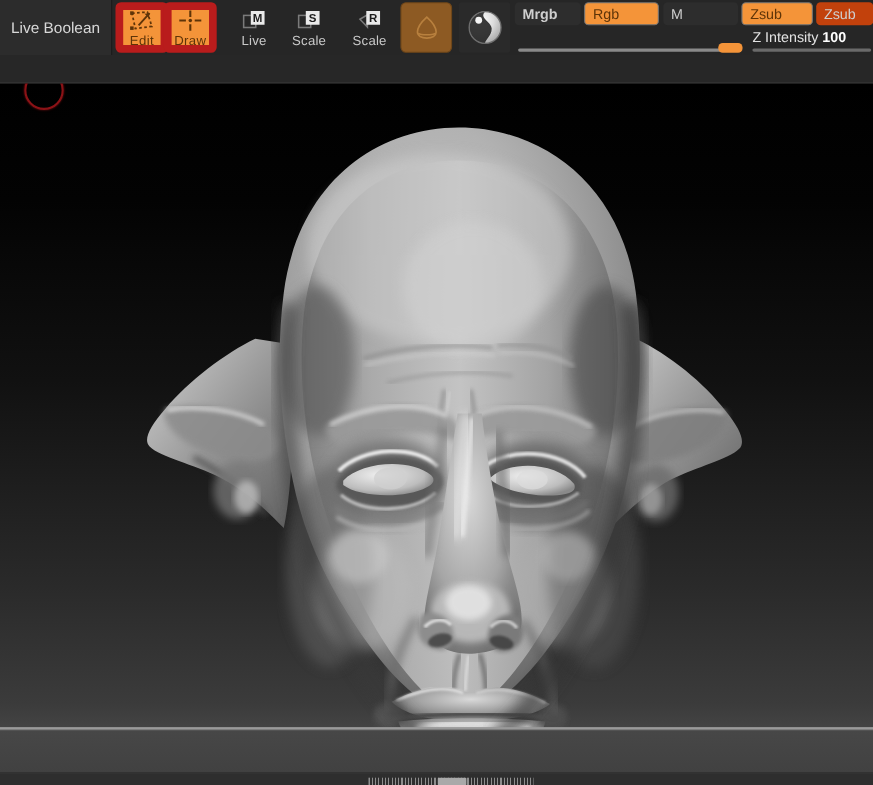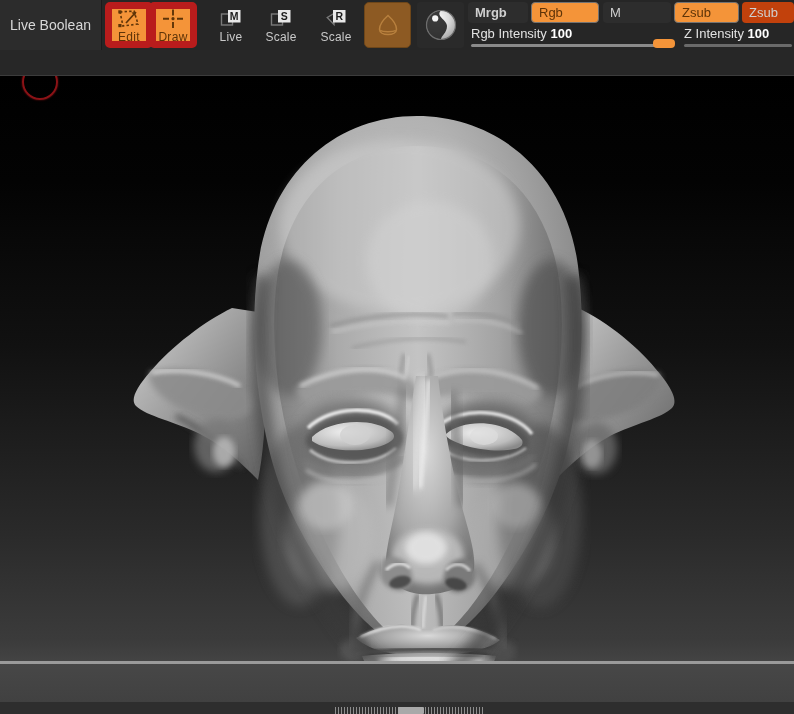--- a/index.html
+++ b/index.html
@@ -380,24 +380,20 @@
       <span>M</span>
     </div>
     <div class="chan on" id="chan-zadd">
       <span>Zsub</span>
     </div>
     <div class="chan off" id="chan-zsub">
       <span>Zsub</span>
     </div>
 
     <div class="slider-row" id="rgb-intensity">
-      <div class="sl-label">
-        <span>Rgb Intensity</span>
-        <b>100</b>
-      </div>
       <div class="sl-track">
         <div class="sl-knob"></div>
       </div>
     </div>
 
     <div class="slider-row" id="z-intensity">
       <div class="sl-label">
         <span>Z Intensity</span>
         <b>100</b>
       </div>

